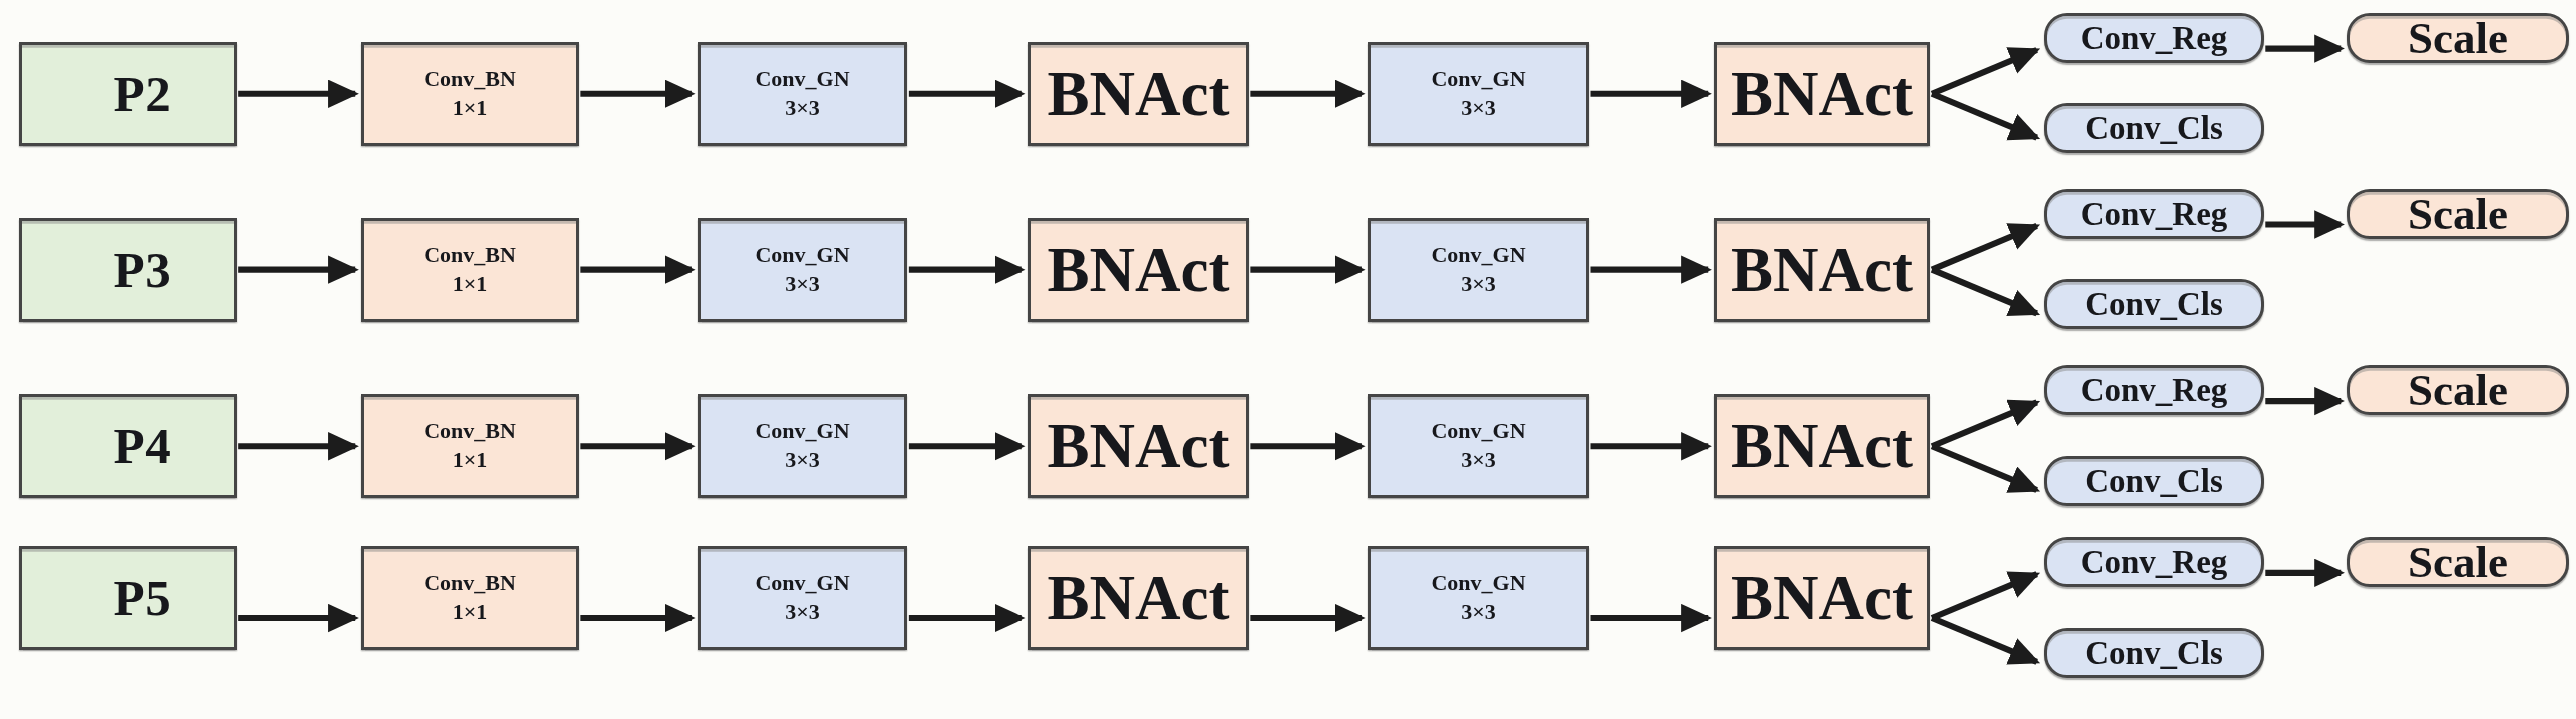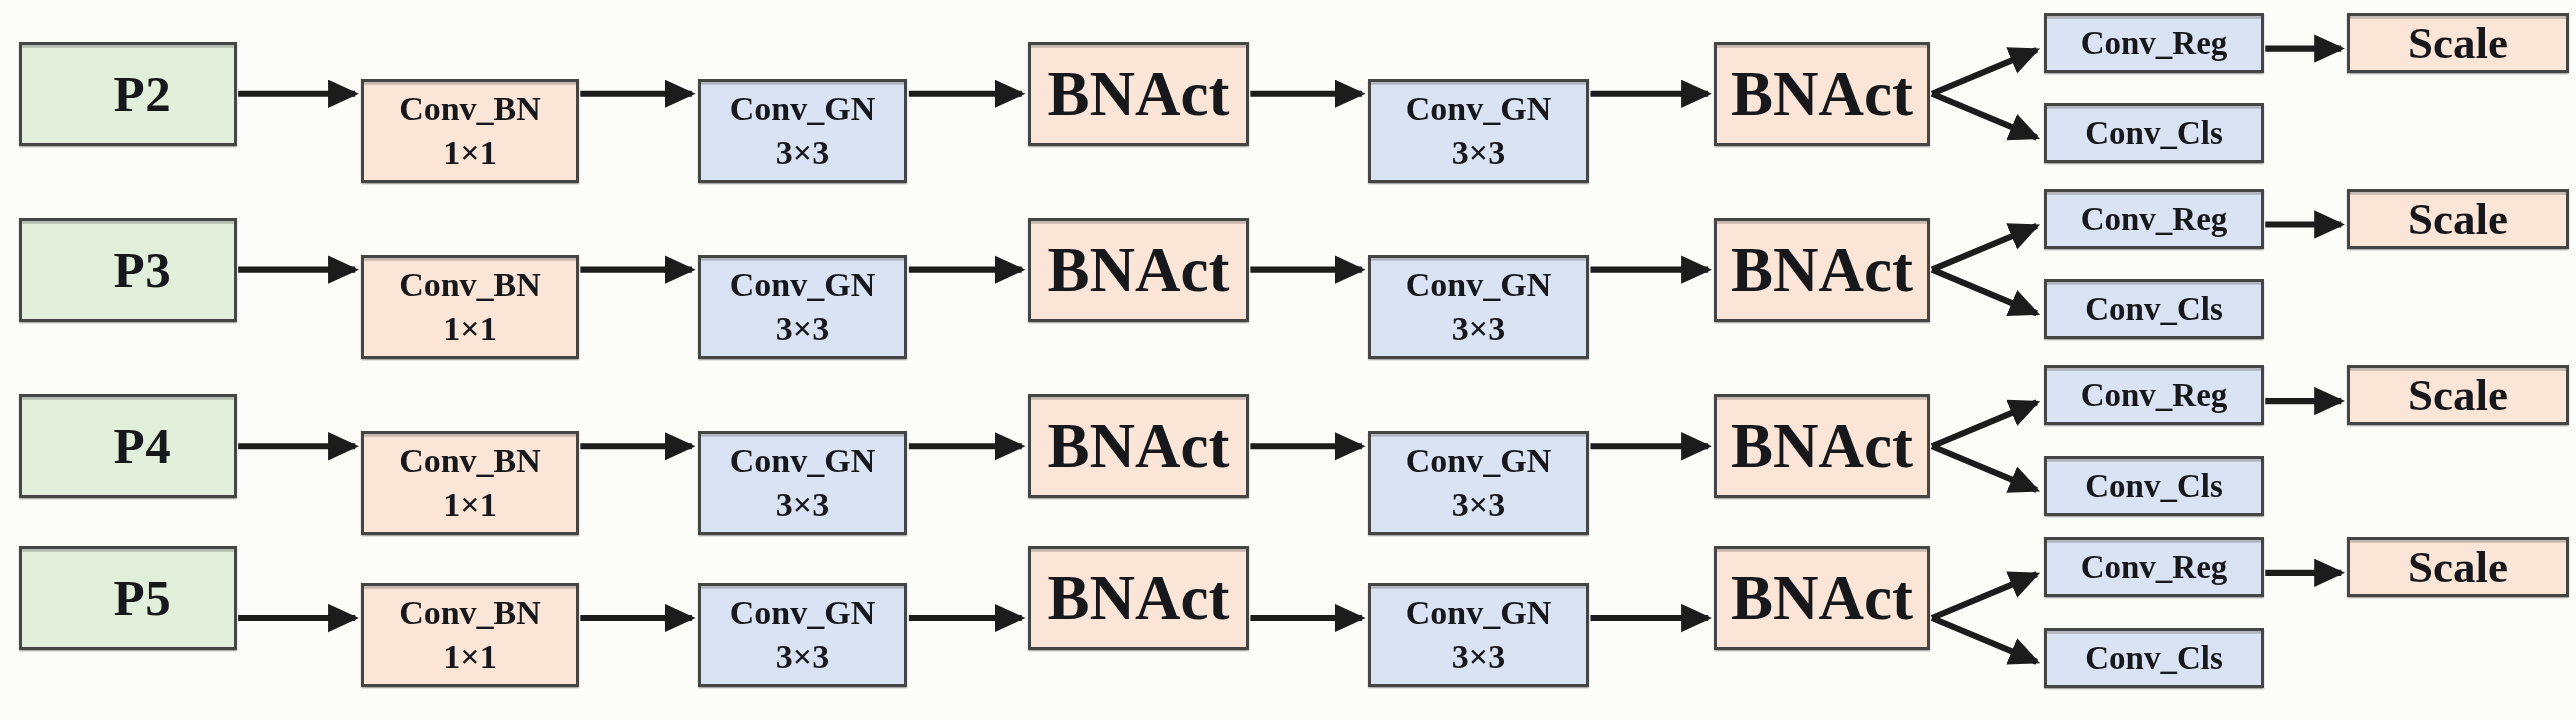--- a/index.html
+++ b/index.html
@@ -9,38 +9,38 @@
   #connectors line{stroke:var(--arrow_color,#1c1c1c);stroke-width:9;}
   .node{position:absolute;box-sizing:border-box;z-index:1;
         border:3.4px solid var(--border_color,#454545);
         display:flex;flex-direction:column;align-items:center;justify-content:center;
         font-weight:bold;color:#17181c;text-align:center;
         box-shadow: inset 0 2.7px 0 rgba(128,128,128,.45), 0 2.1px 1.4px rgba(70,70,70,.45);}
   .green{background:var(--input_fill,#e2efda);padding-left:29px;}
   .peach{background:var(--act_fill,#fbe5d6);}
   .blue{background:var(--conv_fill,#dae3f3);}
   .main{height:104px;}
-  .small{height:60px;}
+  .small{height:50px;border-radius:23px;}
   
   .col-p    {left:19px;  width:218px;}
   .col-bn   {left:361px; width:218px;}
   .col-gn1  {left:698px;width:209px;}
   .col-act1 {left:1028px;width:221px;}
   .col-gn2  {left:1368px;width:221px;}
   .col-act2 {left:1714px;width:216px;}
   .col-head {left:2044px;width:220px;}
   .col-scale{left:2347px;width:222px;}
   
   .r0.main{top:42px;}  .r0.reg{top:13px;}  .r0.cls{top:103px;}
   .r1.main{top:218px;} .r1.reg{top:189px;} .r1.cls{top:279px;}
   .r2.main{top:394px;} .r2.reg{top:365px;} .r2.cls{top:456px;}
   .r3.main{top:546px;} .r3.reg{top:537px;} .r3.cls{top:628px;}
   
   .f-input{font-size:51px;letter-spacing:0.7px;}
-  .f-two{font-size:34px;line-height:1.3;margin-top:37px;}
+  .f-two{font-size:22px;line-height:1.3;}
   .f-act{font-size:63px;}
   .f-head{font-size:33px;}
   .f-scale{font-size:45px;}
 </style>
 </head>
 <body>
 
 <div id="stage">
 
   <svg id="connectors" viewBox="0 0 3764 1052" xmlns="http://www.w3.org/2000/svg" aria-hidden="true">

